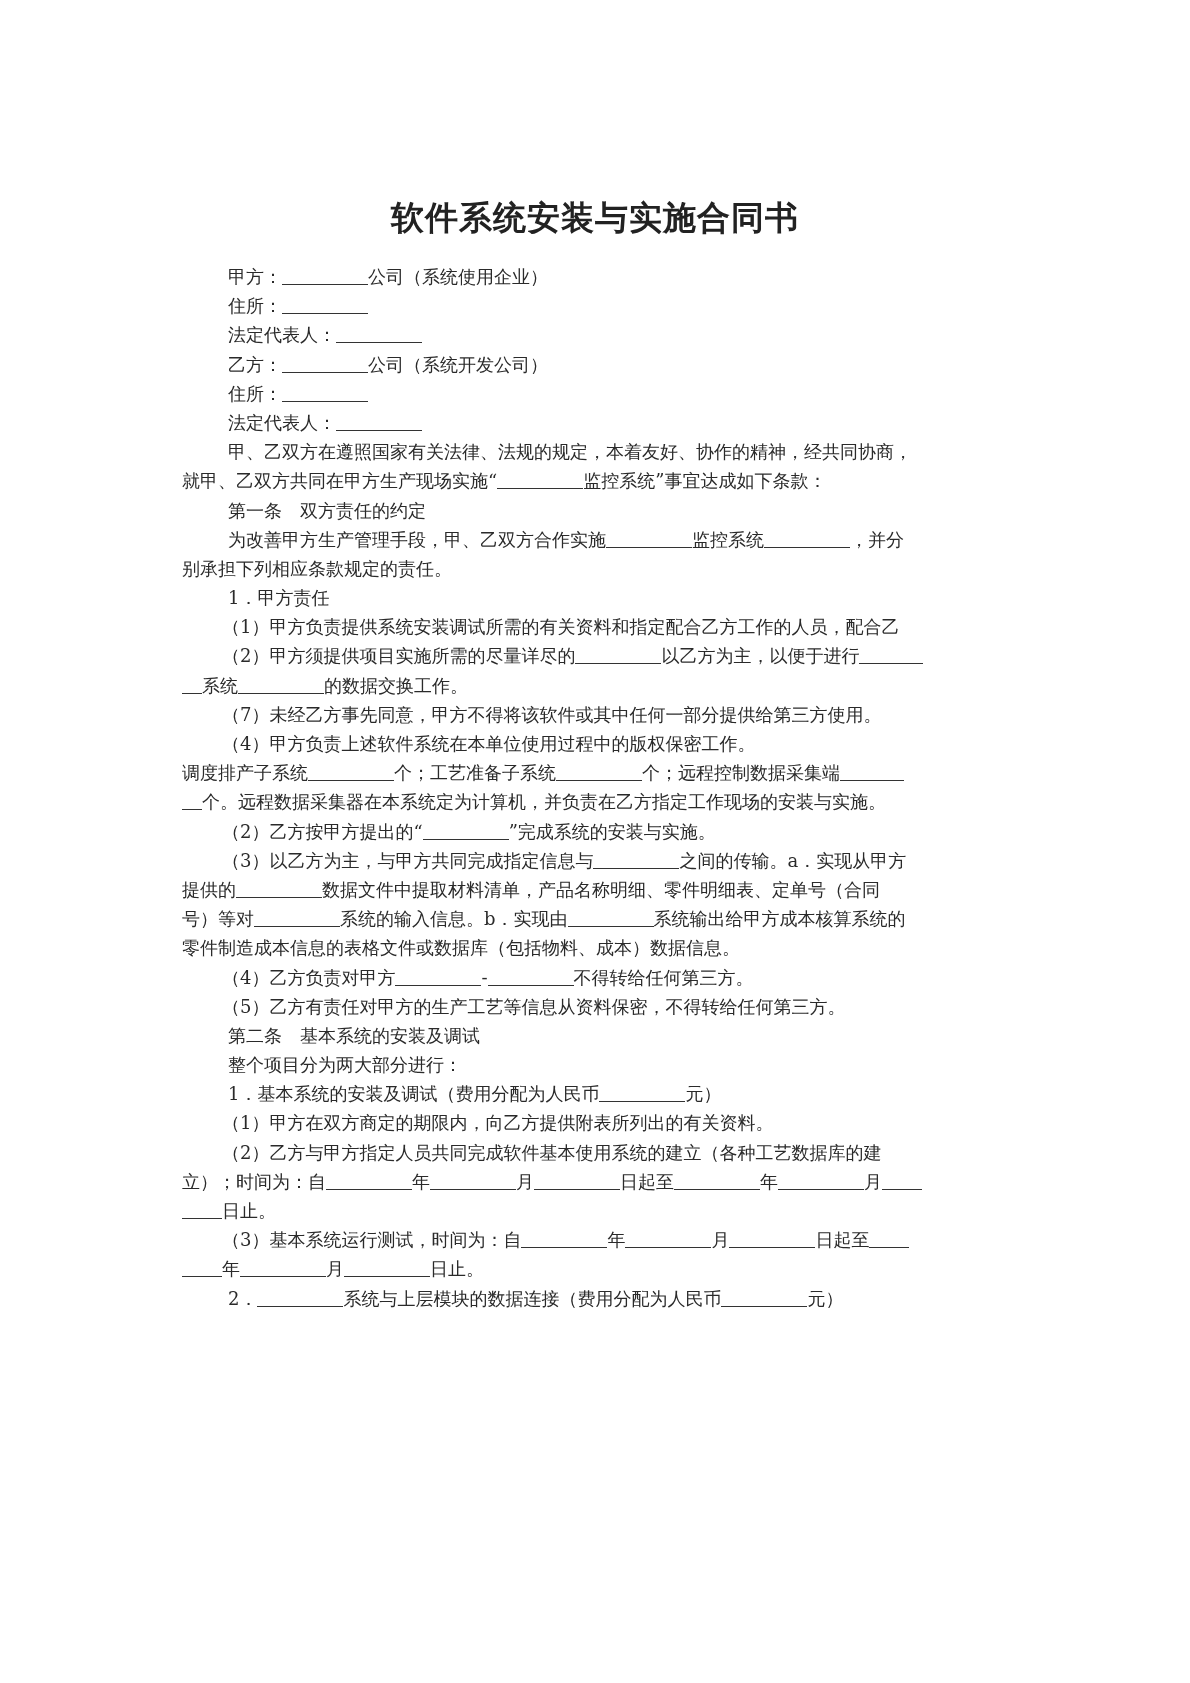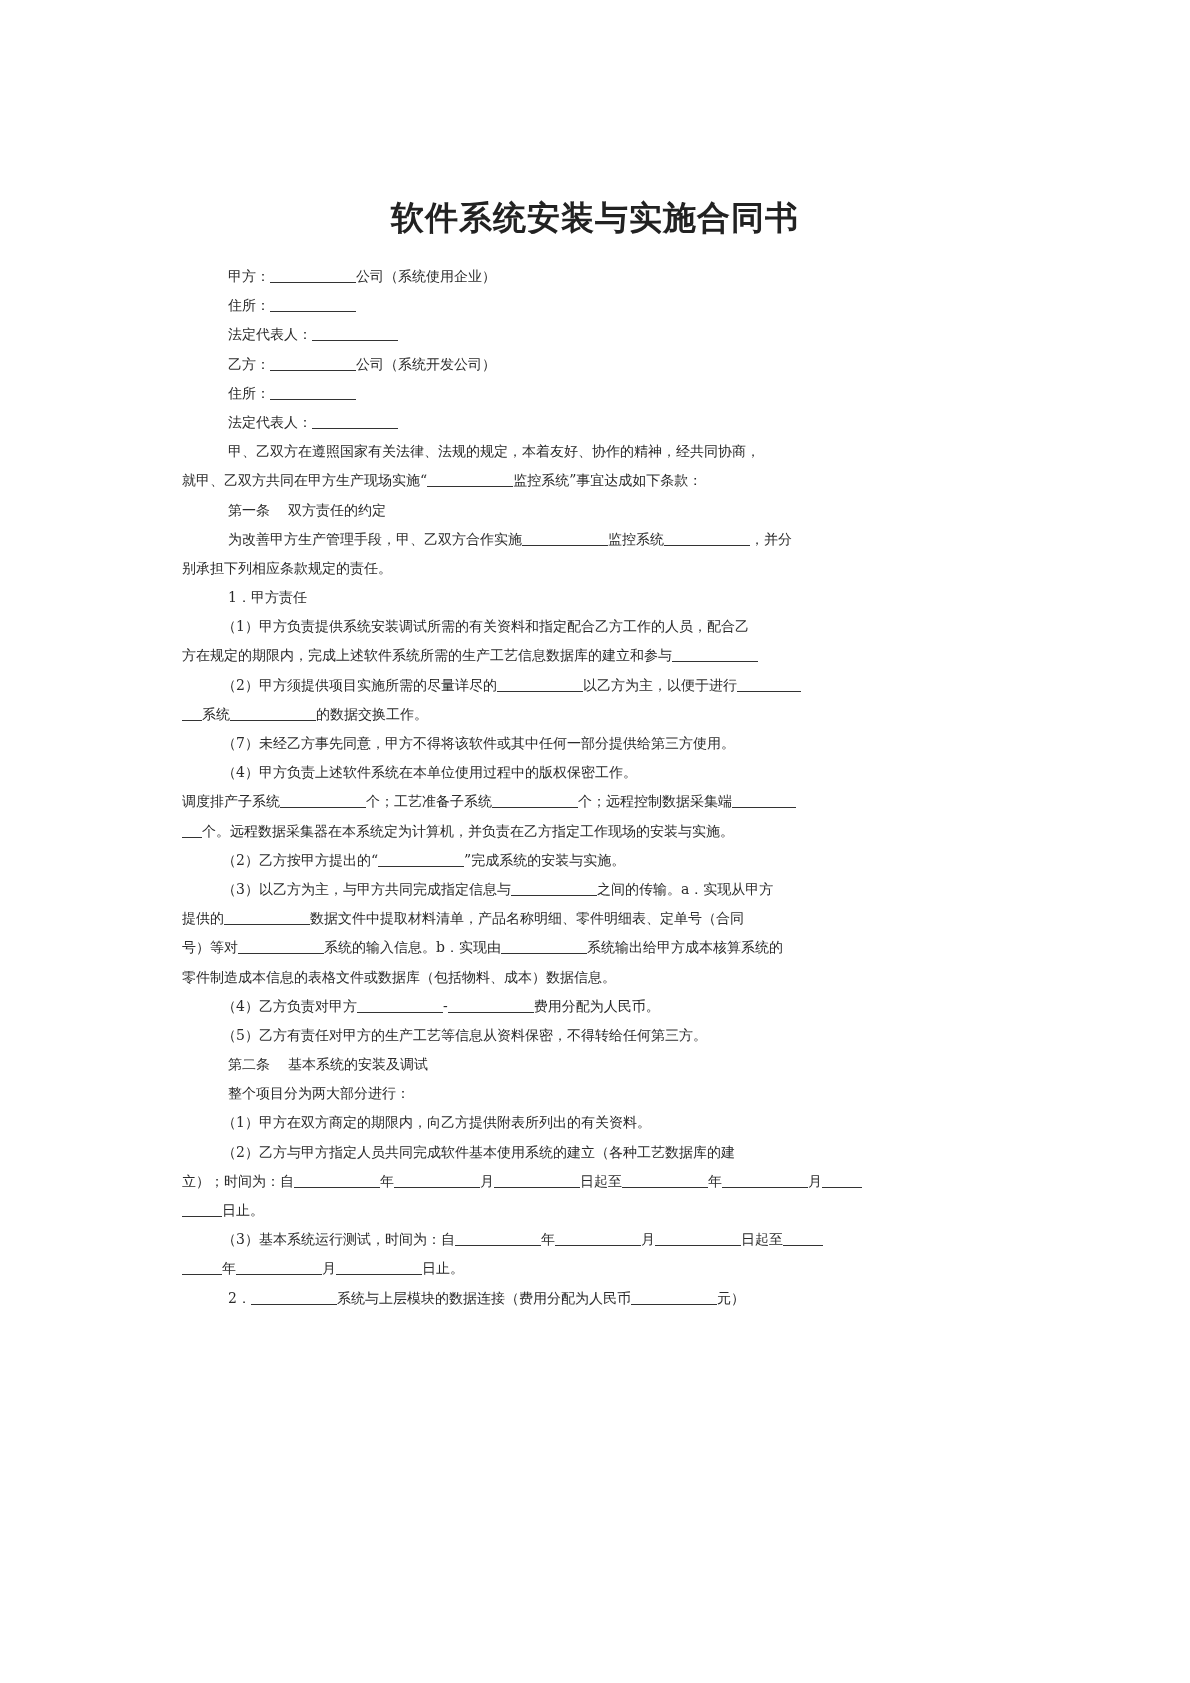--- a/index.html
+++ b/index.html
@@ -2,21 +2,21 @@
 <html><head>
 <meta charset="utf-8">
 <style>
   html, body { margin: 0; padding: 0; background: #ffffff; }
   body { width: 1190px; height: 1683px; position: relative; overflow: hidden;
          font-family: "DejaVu Serif", "Liberation Serif", serif; color: #2a2a2a; }
   .page { position: absolute; left: 0; top: 0; width: 1190px; height: 1208px; }
   .title { position: absolute; top: 196px; left: 0; width: 1190px; text-align: center;
            font-family: "DejaVu Sans", "Liberation Sans", sans-serif; font-weight: bold;
            font-size: 33px; letter-spacing: 1px; color: #222; }
-  .body { position: absolute; left: 182px; top: 262px; width: 834px; font-size: 14px;
+  .body { position: absolute; left: 182px; top: 262px; width: 834px; font-size: 18px;
           line-height: 29.2px; }
   .ln { white-space: nowrap; height: 29.2px; overflow: visible; }
   .ind { padding-left: 40px; }
   .ind2 { padding-left: 46px; }
   .u { display: inline-block; border-bottom: 1px solid #333; height: 17px; vertical-align: -2px; }
   .w86 { width: 86px; } .w40 { width: 40px; } .w20 { width: 20px; } .w64 { width: 64px; }
   .gap { display: inline-block; width: 18px; }
 </style>
 </head>
 <body>
@@ -36,38 +36,38 @@
 
     <div class="ln ind2">甲、乙双方在遵照国家有关法律、法规的规定，本着友好、协作的精神，经共同协商，</div>
     <div class="ln"><span>就甲、乙双方共同在甲方生产现场实施“</span><span class="u w86"></span><span>监控系统”事宜达成如下条款：</span></div>
 
     <div class="ln ind2"><span>第一条</span><span class="gap"></span><span>双方责任的约定</span></div>
     <div class="ln ind2"><span>为改善甲方生产管理手段，甲、乙双方合作实施</span><span class="u w86"></span><span>监控系统</span><span class="u w86"></span><span>，并分</span></div>
     <div class="ln">别承担下列相应条款规定的责任。</div>
 
     <div class="ln ind2">1．甲方责任</div>
     <div class="ln ind">（1）甲方负责提供系统安装调试所需的有关资料和指定配合乙方工作的人员，配合乙</div>
-    <div class="ln"><span>方在规定的期限内，完成上述软件系统所需的生产工艺信息数据库的建立和参与</span><span class="u w86"></span></div>
     <div class="ln ind"><span>（2）甲方须提供项目实施所需的尽量详尽的</span><span class="u w86"></span><span>以乙方为主，以便于进行</span><span class="u w64"></span></div>
     <div class="ln"><span class="u w20"></span><span>系统</span><span class="u w86"></span><span>的数据交换工作。</span></div>
     <div class="ln ind">（7）未经乙方事先同意，甲方不得将该软件或其中任何一部分提供给第三方使用。</div>
     <div class="ln ind">（4）甲方负责上述软件系统在本单位使用过程中的版权保密工作。</div>
 
     <div class="ln"><span>调度排产子系统</span><span class="u w86"></span><span>个；工艺准备子系统</span><span class="u w86"></span><span>个；远程控制数据采集端</span><span class="u w64"></span></div>
     <div class="ln"><span class="u w20"></span><span>个。远程数据采集器在本系统定为计算机，并负责在乙方指定工作现场的安装与实施。</span></div>
     <div class="ln ind"><span>（2）乙方按甲方提出的“</span><span class="u w86"></span><span>”完成系统的安装与实施。</span></div>
     <div class="ln ind"><span>（3）以乙方为主，与甲方共同完成指定信息与</span><span class="u w86"></span><span>之间的传输。a．实现从甲方</span></div>
     <div class="ln"><span>提供的</span><span class="u w86"></span><span>数据文件中提取材料清单，产品名称明细、零件明细表、定单号（合同</span></div>
     <div class="ln"><span>号）等对</span><span class="u w86"></span><span>系统的输入信息。b．实现由</span><span class="u w86"></span><span>系统输出给甲方成本核算系统的</span></div>
     <div class="ln">零件制造成本信息的表格文件或数据库（包括物料、成本）数据信息。</div>
-    <div class="ln ind"><span>（4）乙方负责对甲方</span><span class="u w86"></span><span>-</span><span class="u w86"></span><span>费用分配为人民币。</span></div>
+    <div class="ln ind"><span>（4）乙方负责对甲方</span><span class="u w86"></span><span>-</span><span class="u w86"></span><span>不得转给任何第三方。</span></div>
     <div class="ln ind">（5）乙方有责任对甲方的生产工艺等信息从资料保密，不得转给任何第三方。</div>
 
     <div class="ln ind2"><span>第二条</span><span class="gap"></span><span>基本系统的安装及调试</span></div>
     <div class="ln ind2">整个项目分为两大部分进行：</div>
+    <div class="ln ind2"><span>1．基本系统的安装及调试（费用分配为人民币</span><span class="u w86"></span><span>元）</span></div>
     <div class="ln ind">（1）甲方在双方商定的期限内，向乙方提供附表所列出的有关资料。</div>
     <div class="ln ind">（2）乙方与甲方指定人员共同完成软件基本使用系统的建立（各种工艺数据库的建</div>
     <div class="ln"><span>立）；时间为：自</span><span class="u w86"></span><span>年</span><span class="u w86"></span><span>月</span><span class="u w86"></span><span>日起至</span><span class="u w86"></span><span>年</span><span class="u w86"></span><span>月</span><span class="u w40"></span></div>
     <div class="ln"><span class="u w40"></span><span>日止。</span></div>
     <div class="ln ind"><span>（3）基本系统运行测试，时间为：自</span><span class="u w86"></span><span>年</span><span class="u w86"></span><span>月</span><span class="u w86"></span><span>日起至</span><span class="u w40"></span></div>
     <div class="ln"><span class="u w40"></span><span>年</span><span class="u w86"></span><span>月</span><span class="u w86"></span><span>日止。</span></div>
     <div class="ln ind2"><span>2．</span><span class="u w86"></span><span>系统与上层模块的数据连接（费用分配为人民币</span><span class="u w86"></span><span>元）</span></div>
   </div>
 </div>
 

